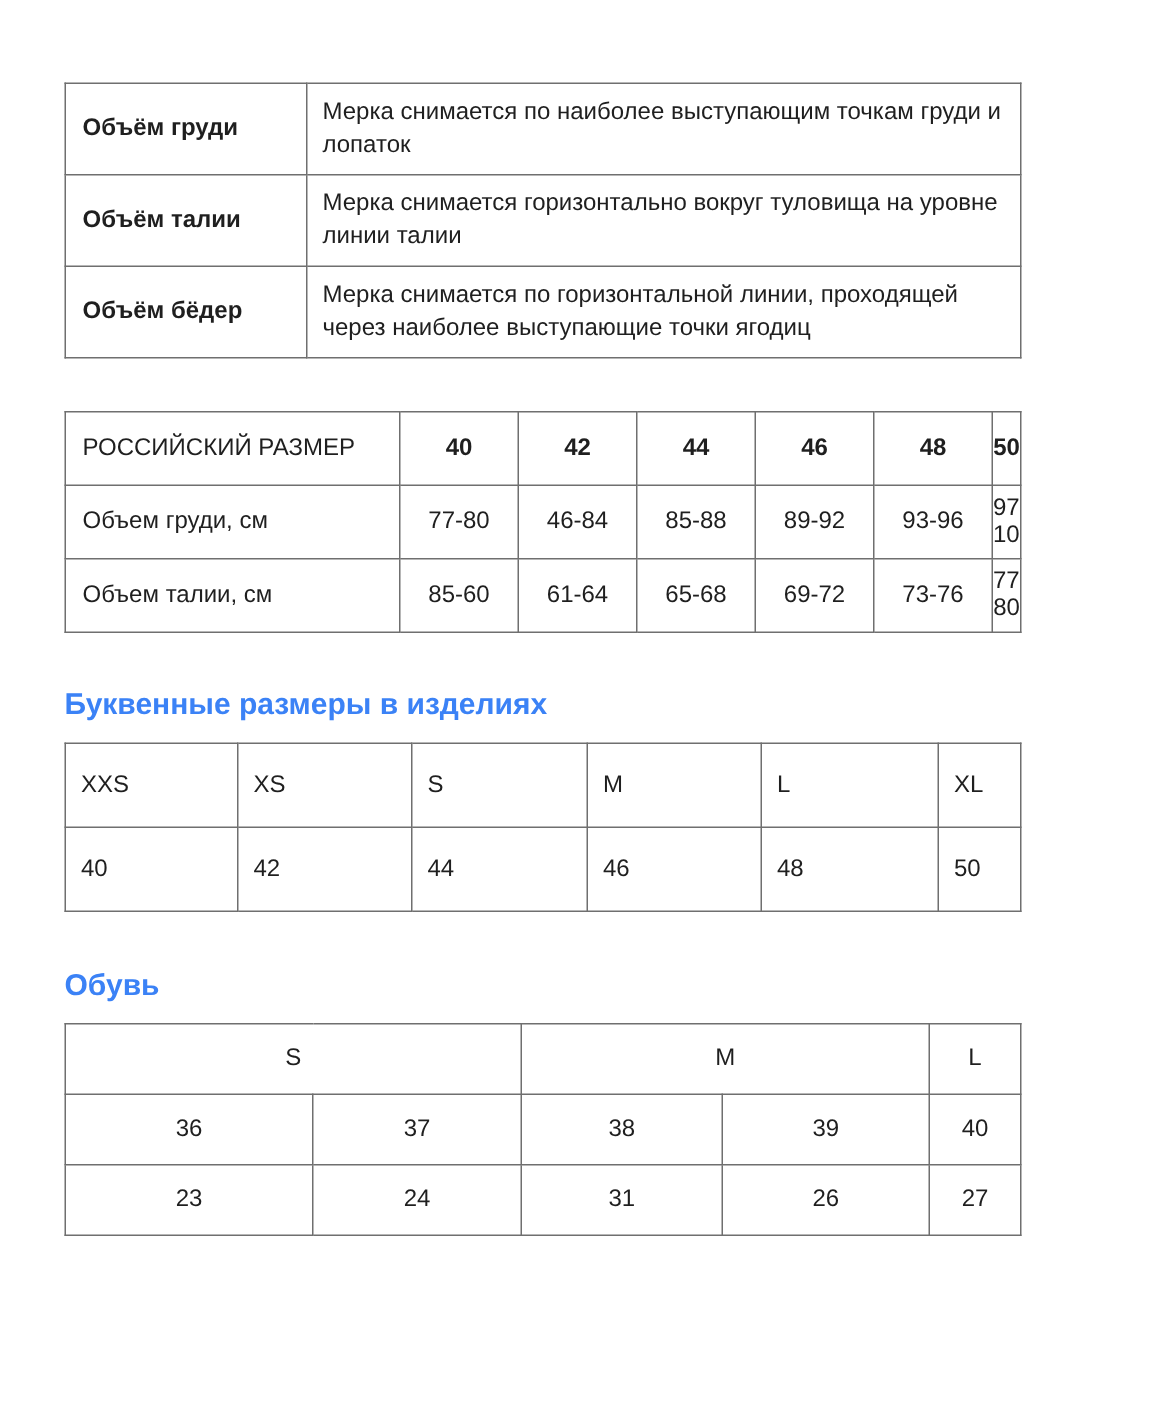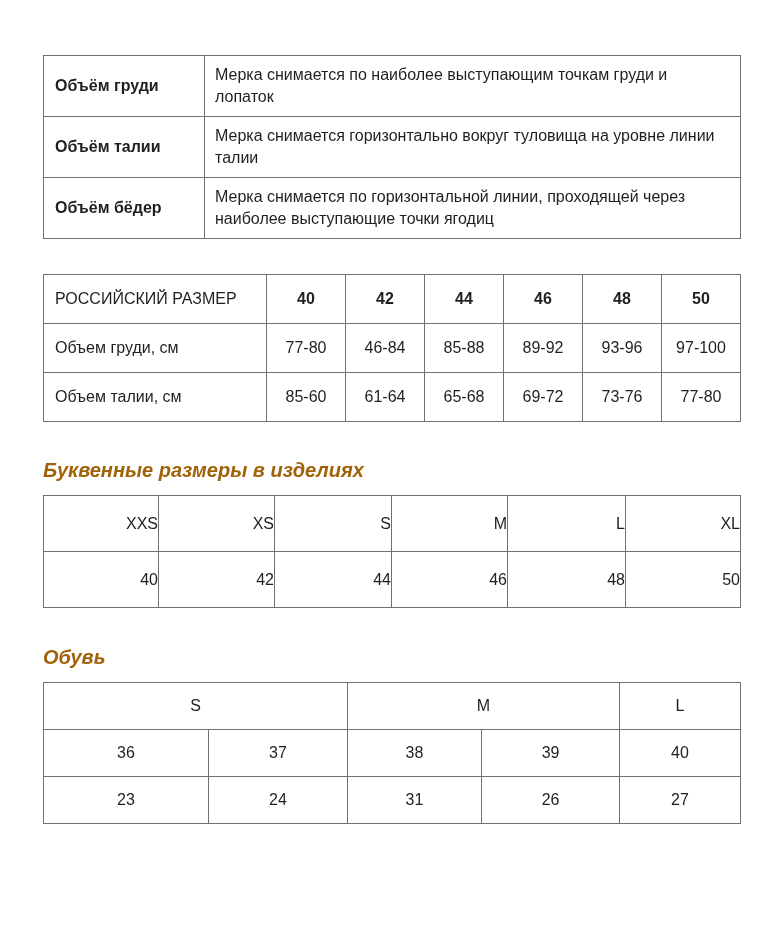--- a/index.html
+++ b/index.html
@@ -9,21 +9,21 @@
     background: #ffffff;
     font-family: "Liberation Sans", "DejaVu Sans", sans-serif;
     color: #1f1f1f;
     overflow: hidden;
   }
   .page { position: absolute; left: 43px; top: 55px; width: 698px; }
 
   table {
     border-collapse: collapse;
     table-layout: fixed;
-    width: 698px;
+    width: 638px;
   }
   td, th {
     border: 1px solid #6f6f6f;
     font-size: 16px;
     font-weight: normal;
     color: #1f1f1f;
     vertical-align: middle;
     padding: 0;
     overflow: hidden;
   }
@@ -37,28 +37,27 @@
   .t2 { margin-top: 35px; }
   .t2 th, .t2 td { height: 49px; text-align: center; }
   .t2 .rowlabel { text-align: left; padding-left: 11px; }
   .t2 th.size { font-weight: bold; }
 
   
   .section-title {
     font-size: 20px;
     line-height: 22px;
     font-weight: bold;
-    color: #a16207;
+    color: #3b82f6;
     margin: 37px 0 14px 0;
-    font-style: italic;
   }
   .section-title.shoes { margin-top: 38px; }
 
   
-  .t3 td { height: 56px; text-align: right; padding-left: 10px; }
+  .t3 td { height: 56px; text-align: left; padding-left: 10px; }
 
   
   .t4 th, .t4 td { height: 47px; text-align: center; }
 </style>
 </head>
 <body>
 
 <div class="page">
 
   <table class="t1">

